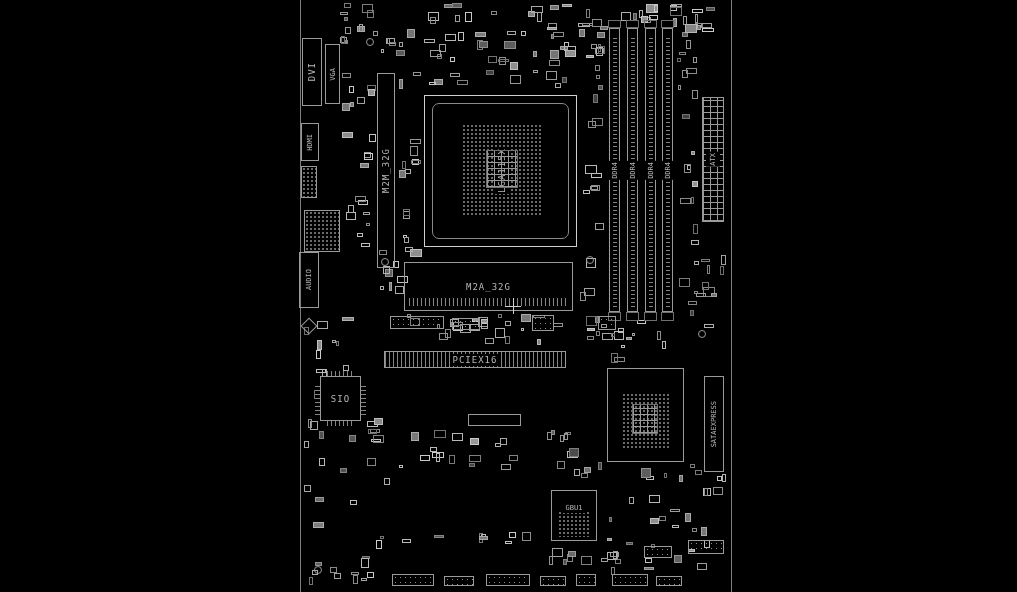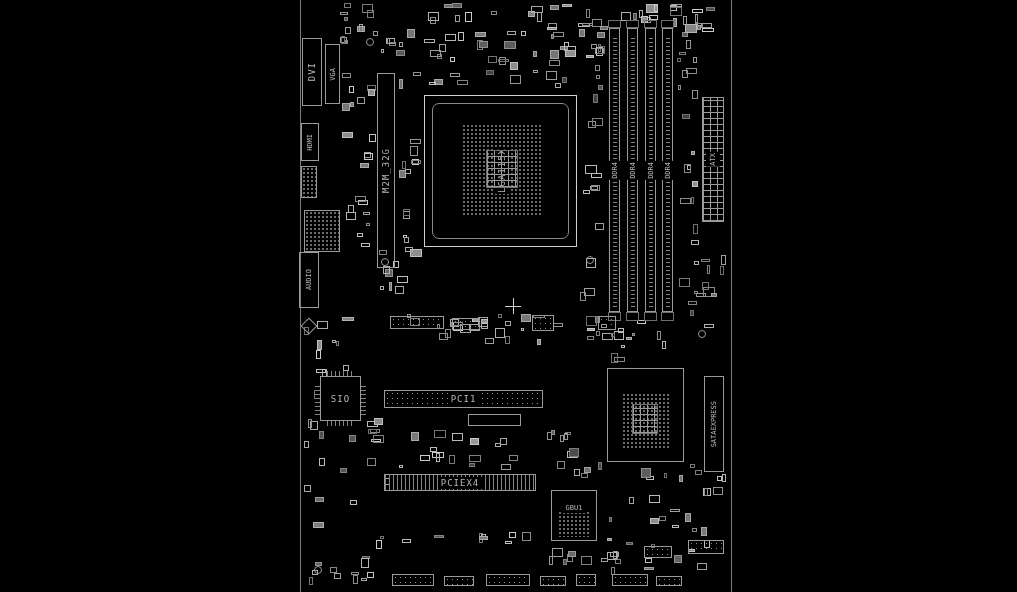--- a/index.html
+++ b/index.html
@@ -451,32 +451,33 @@
   <div class="box layer dim" style="left:661px; top:20px; width:13px; height:8px;"></div>
   <div class="box layer dim" style="left:608px; top:312px; width:13px; height:9px;"></div>
   <div class="box layer dim" style="left:626px; top:312px; width:13px; height:9px;"></div>
   <div class="box layer dim" style="left:644px; top:312px; width:13px; height:9px;"></div>
   <div class="box layer dim" style="left:661px; top:312px; width:13px; height:9px;"></div>
 
   <div class="box layer center pingrid" style="left:702px; top:97px; width:22px; height:125px;">
     <span class="lbl small slot-label vtext">ATX</span>
   </div>
 
+  <div class="box layer center" style="left:404px; top:262px; width:169px; height:49px;">
+    <div class="abs stripes-v" style="left:4px; bottom:4px; width:158px; height:8px;"></div>
+    <span class="lbl slot-label">M2A_32G</span>
+  </div>
   <div class="abs layer" style="left:505px; top:298px; width:16px; height:16px;">
     <div class="bar-h" style="left:0; top:8px; width:16px;"></div>
     <div class="bar-v" style="left:8px; top:0; height:16px;"></div>
   </div>
 
-  <div class="box layer center dots" style="left:384px; top:390px; width:159px; height:18px;">
-    <span class="lbl slot-label">PCI1</span>
+  <div class="box layer center stripes-v" style="left:384px; top:351px; width:182px; height:17px;">
+    <span class="lbl slot-label">PCIEX16</span>
   </div>
   <div class="box layer" style="left:468px; top:414px; width:53px; height:12px;"></div>
-  <div class="box layer center stripes-v" style="left:384px; top:474px; width:152px; height:17px;">
-    <span class="lbl slot-label">PCIEX4</span>
-  </div>
 
   <div class="abs layer stripes-h" style="left:315px; top:383px; width:5px; height:32px;"></div>
   <div class="abs layer stripes-h" style="left:361px; top:383px; width:5px; height:32px;"></div>
   <div class="abs layer stripes-v" style="left:327px; top:371px; width:28px; height:5px;"></div>
   <div class="abs layer stripes-v" style="left:327px; top:421px; width:28px; height:5px;"></div>
   <div class="box layer center" style="left:320px; top:376px; width:41px; height:45px; background:#000;">
     <span class="lbl">SIO</span>
   </div>
 
   <div class="box layer" style="left:607px; top:368px; width:77px; height:94px;"></div>

